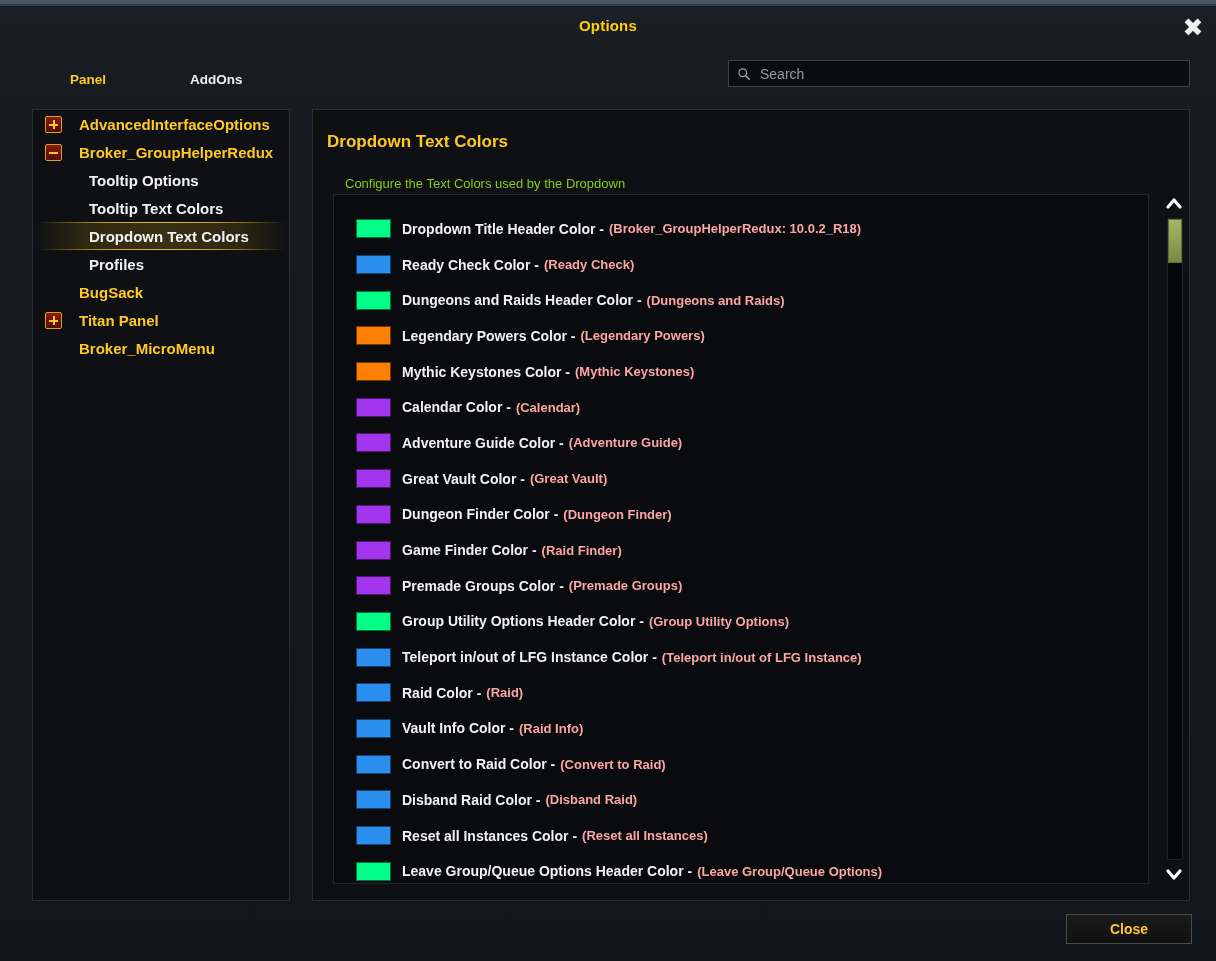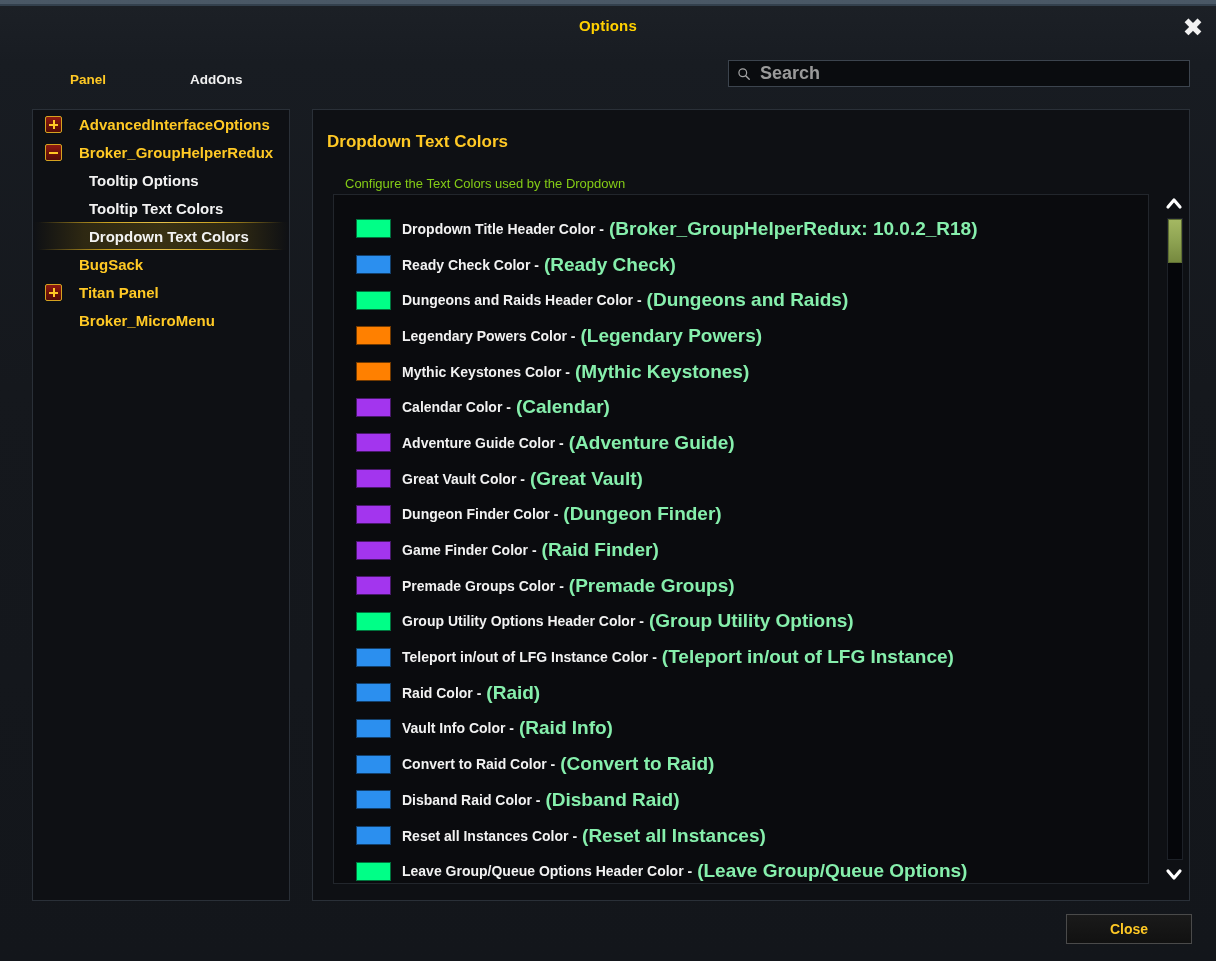--- a/index.html
+++ b/index.html
@@ -115,23 +115,22 @@
     flex: 0 0 14px;
     margin-right: 7px;
     opacity: .78;
   }
   #search-input {
     flex: 1;
     background: transparent;
     border: 0;
     outline: none;
     color: #ffffff;
-    font-size: 18px;
+    font-size: 14px;
     font-family: "Liberation Sans", sans-serif;
-    font-weight: bold;
   }
   #search-input::placeholder { color: #9a9a9a; }
 
   
   #category-panel {
     position: absolute;
     left: 32px; top: 103px;
     width: 258px;
     height: 792px;
     background: #0e1014;
@@ -246,23 +245,23 @@
     border: 1px solid rgba(0,0,0,0.55);
     box-sizing: border-box;
   }
   .row-label {
     font-size: 14px;
     font-weight: bold;
     color: #f2f2f2;
     white-space: nowrap;
   }
   .row-sample {
-    font-size: 19px;
-    font-weight: bold;
-    color: #86efac;
+    font-size: 13px;
+    font-weight: bold;
+    color: #fca5a5;
     white-space: nowrap;
     margin-left: 5px;
   }
 
   
   #scrollbar {
     position: absolute;
     left: 848px; top: 84px;
     width: 26px;
     height: 690px;
@@ -353,20 +352,23 @@
       <div class="cat-row">
         <span class="cat-label lvl1">Tooltip Options</span>
       </div>
       <div class="cat-row">
         <span class="cat-label lvl1">Tooltip Text Colors</span>
       </div>
       <div class="cat-row selected">
         <span class="cat-label lvl1">Dropdown Text Colors</span>
       </div>
       <div class="cat-row">
+        <span class="cat-label lvl1">Profiles</span>
+      </div>
+      <div class="cat-row">
         <span class="cat-label lvl0">BugSack</span>
       </div>
       <div class="cat-row">
         <div class="toggle-btn plus"></div>
         <span class="cat-label lvl0">Titan Panel</span>
       </div>
       <div class="cat-row">
         <span class="cat-label lvl0">Broker_MicroMenu</span>
       </div>
     </div>

